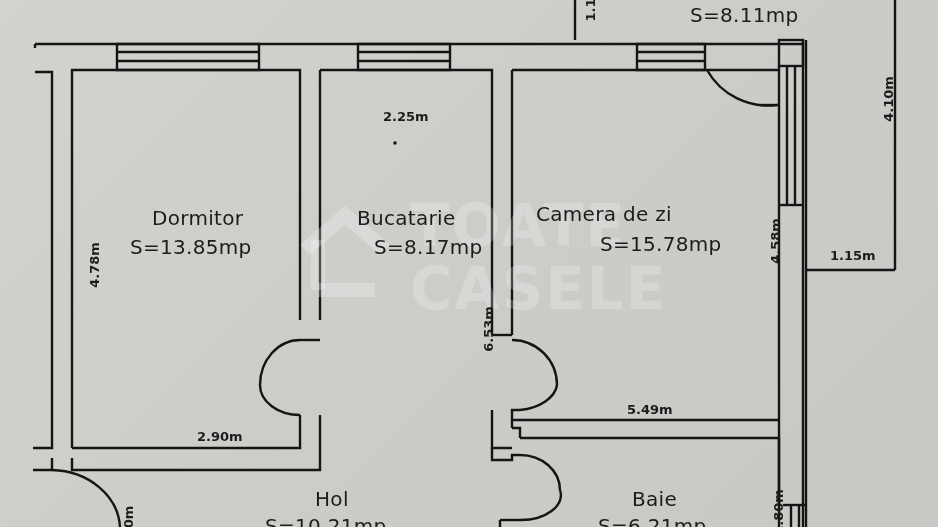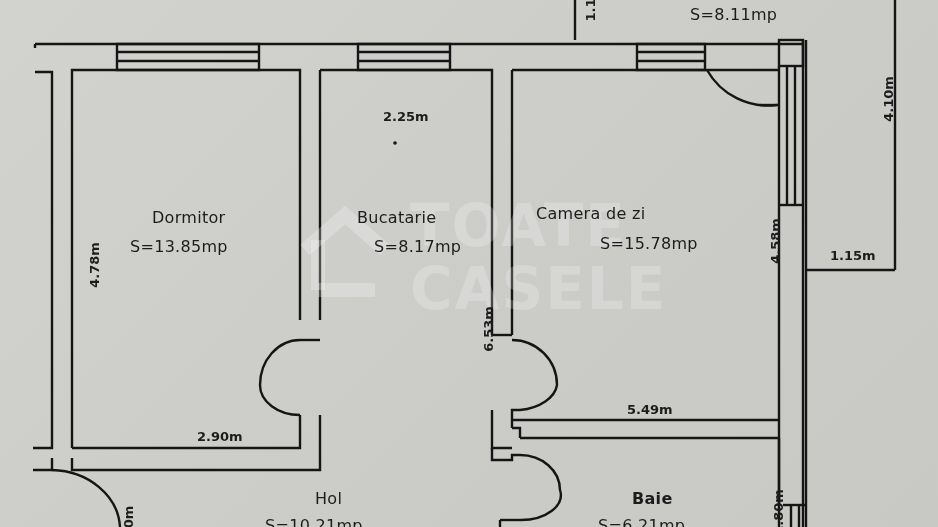--- a/index.html
+++ b/index.html
@@ -8,21 +8,21 @@
       background: #cfd0cc;
       position: relative;
       font-family: "DejaVu Sans", sans-serif;
     }
     .paper {
       position: absolute; left: 0; top: 0; width: 938px; height: 527px;
       background: linear-gradient(135deg, #d2d3cf 0%, #cbccc8 60%, #c8c9c5 100%);
     }
     svg.plan { position: absolute; left: 0; top: 0; }
     .lbl {
-      position: absolute; color: #1c1c1c; font-size: 16px; line-height: 22px;
+      position: absolute; color: #1c1c1c; font-size: 20px; line-height: 22px;
       text-align: center; white-space: nowrap; letter-spacing: 0.3px;
     }
     .dim {
       position: absolute; color: #1c1c1c; font-size: 13px; line-height: 14px;
       white-space: nowrap; font-weight: bold;
     }
     .vert { transform: rotate(-90deg); transform-origin: center center; }
     .wm {
       position: absolute; color: rgba(255,255,255,0.22); font-weight: bold;
       font-size: 58px; line-height: 58px; letter-spacing: 2px;
@@ -128,21 +128,21 @@
 
 <div class="lbl" style="left:357px; top:207px;">Bucatarie</div>
 <div class="lbl" style="left:348px; top:236px;margin-left:26px;">S=8.17mp</div>
 
 <div class="lbl" style="left:536px; top:203px;">Camera de zi</div>
 <div class="lbl" style="left:580px; top:233px;margin-left:20px;">S=15.78mp</div>
 
 <div class="lbl" style="left:315px; top:488px;">Hol</div>
 <div class="lbl" style="left:265px; top:515px;">S=10.21mp</div>
 
-<div class="lbl" style="left:632px; top:488px;font-weight:bold;">Baie</div>
+<div class="lbl" style="left:632px; top:488px;">Baie</div>
 <div class="lbl" style="left:598px; top:515px;">S=6.21mp</div>
 
 <div class="dim vert" style="left:579px; top:3px;">1.1</div>
 <div class="dim vert" style="left:866px; top:92px;">4.10m</div>
 <div class="dim" style="left:830px; top:249px;">1.15m</div>
 <div class="dim" style="left:383px; top:77px;margin-top:33px;">2.25m</div>
 <div class="dim vert" style="left:72px; top:258px;">4.78m</div>
 <div class="dim" style="left:163px; top:430px;margin-left:34px;">2.90m</div>
 <div class="dim vert" style="left:466px; top:322px;">6.53m</div>
 <div class="dim vert" style="left:753px; top:234px;">4.58m</div>

